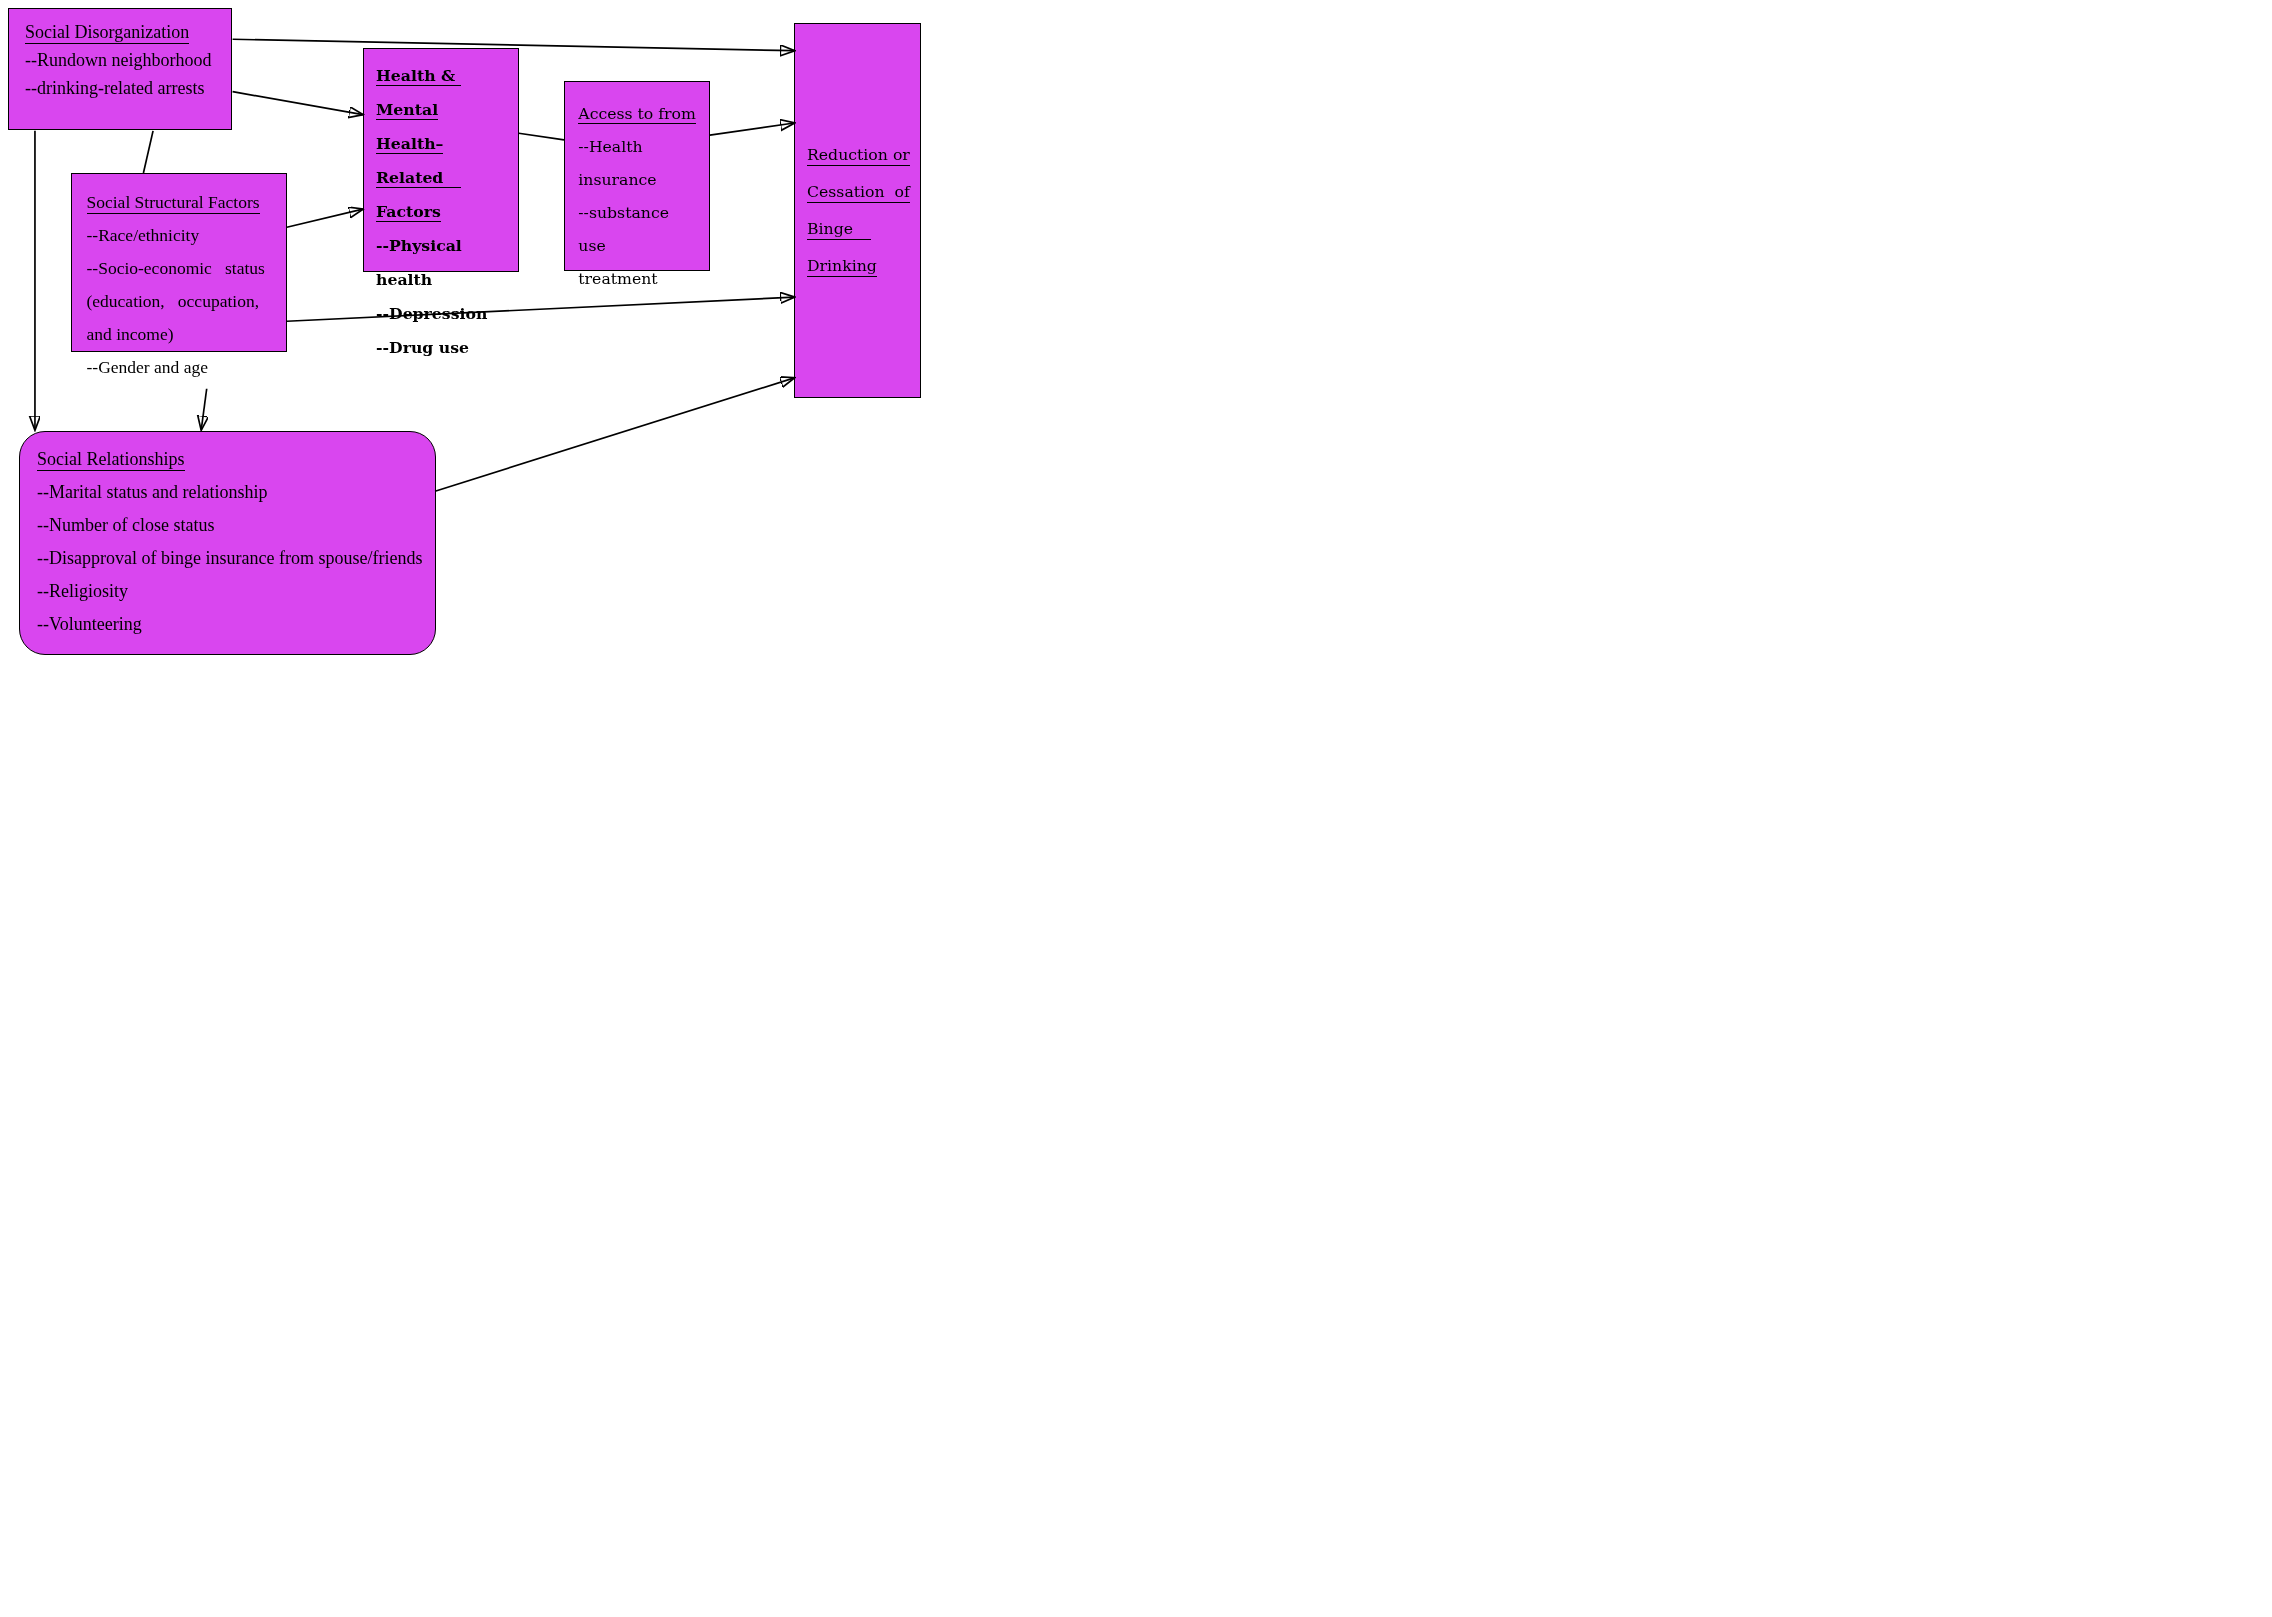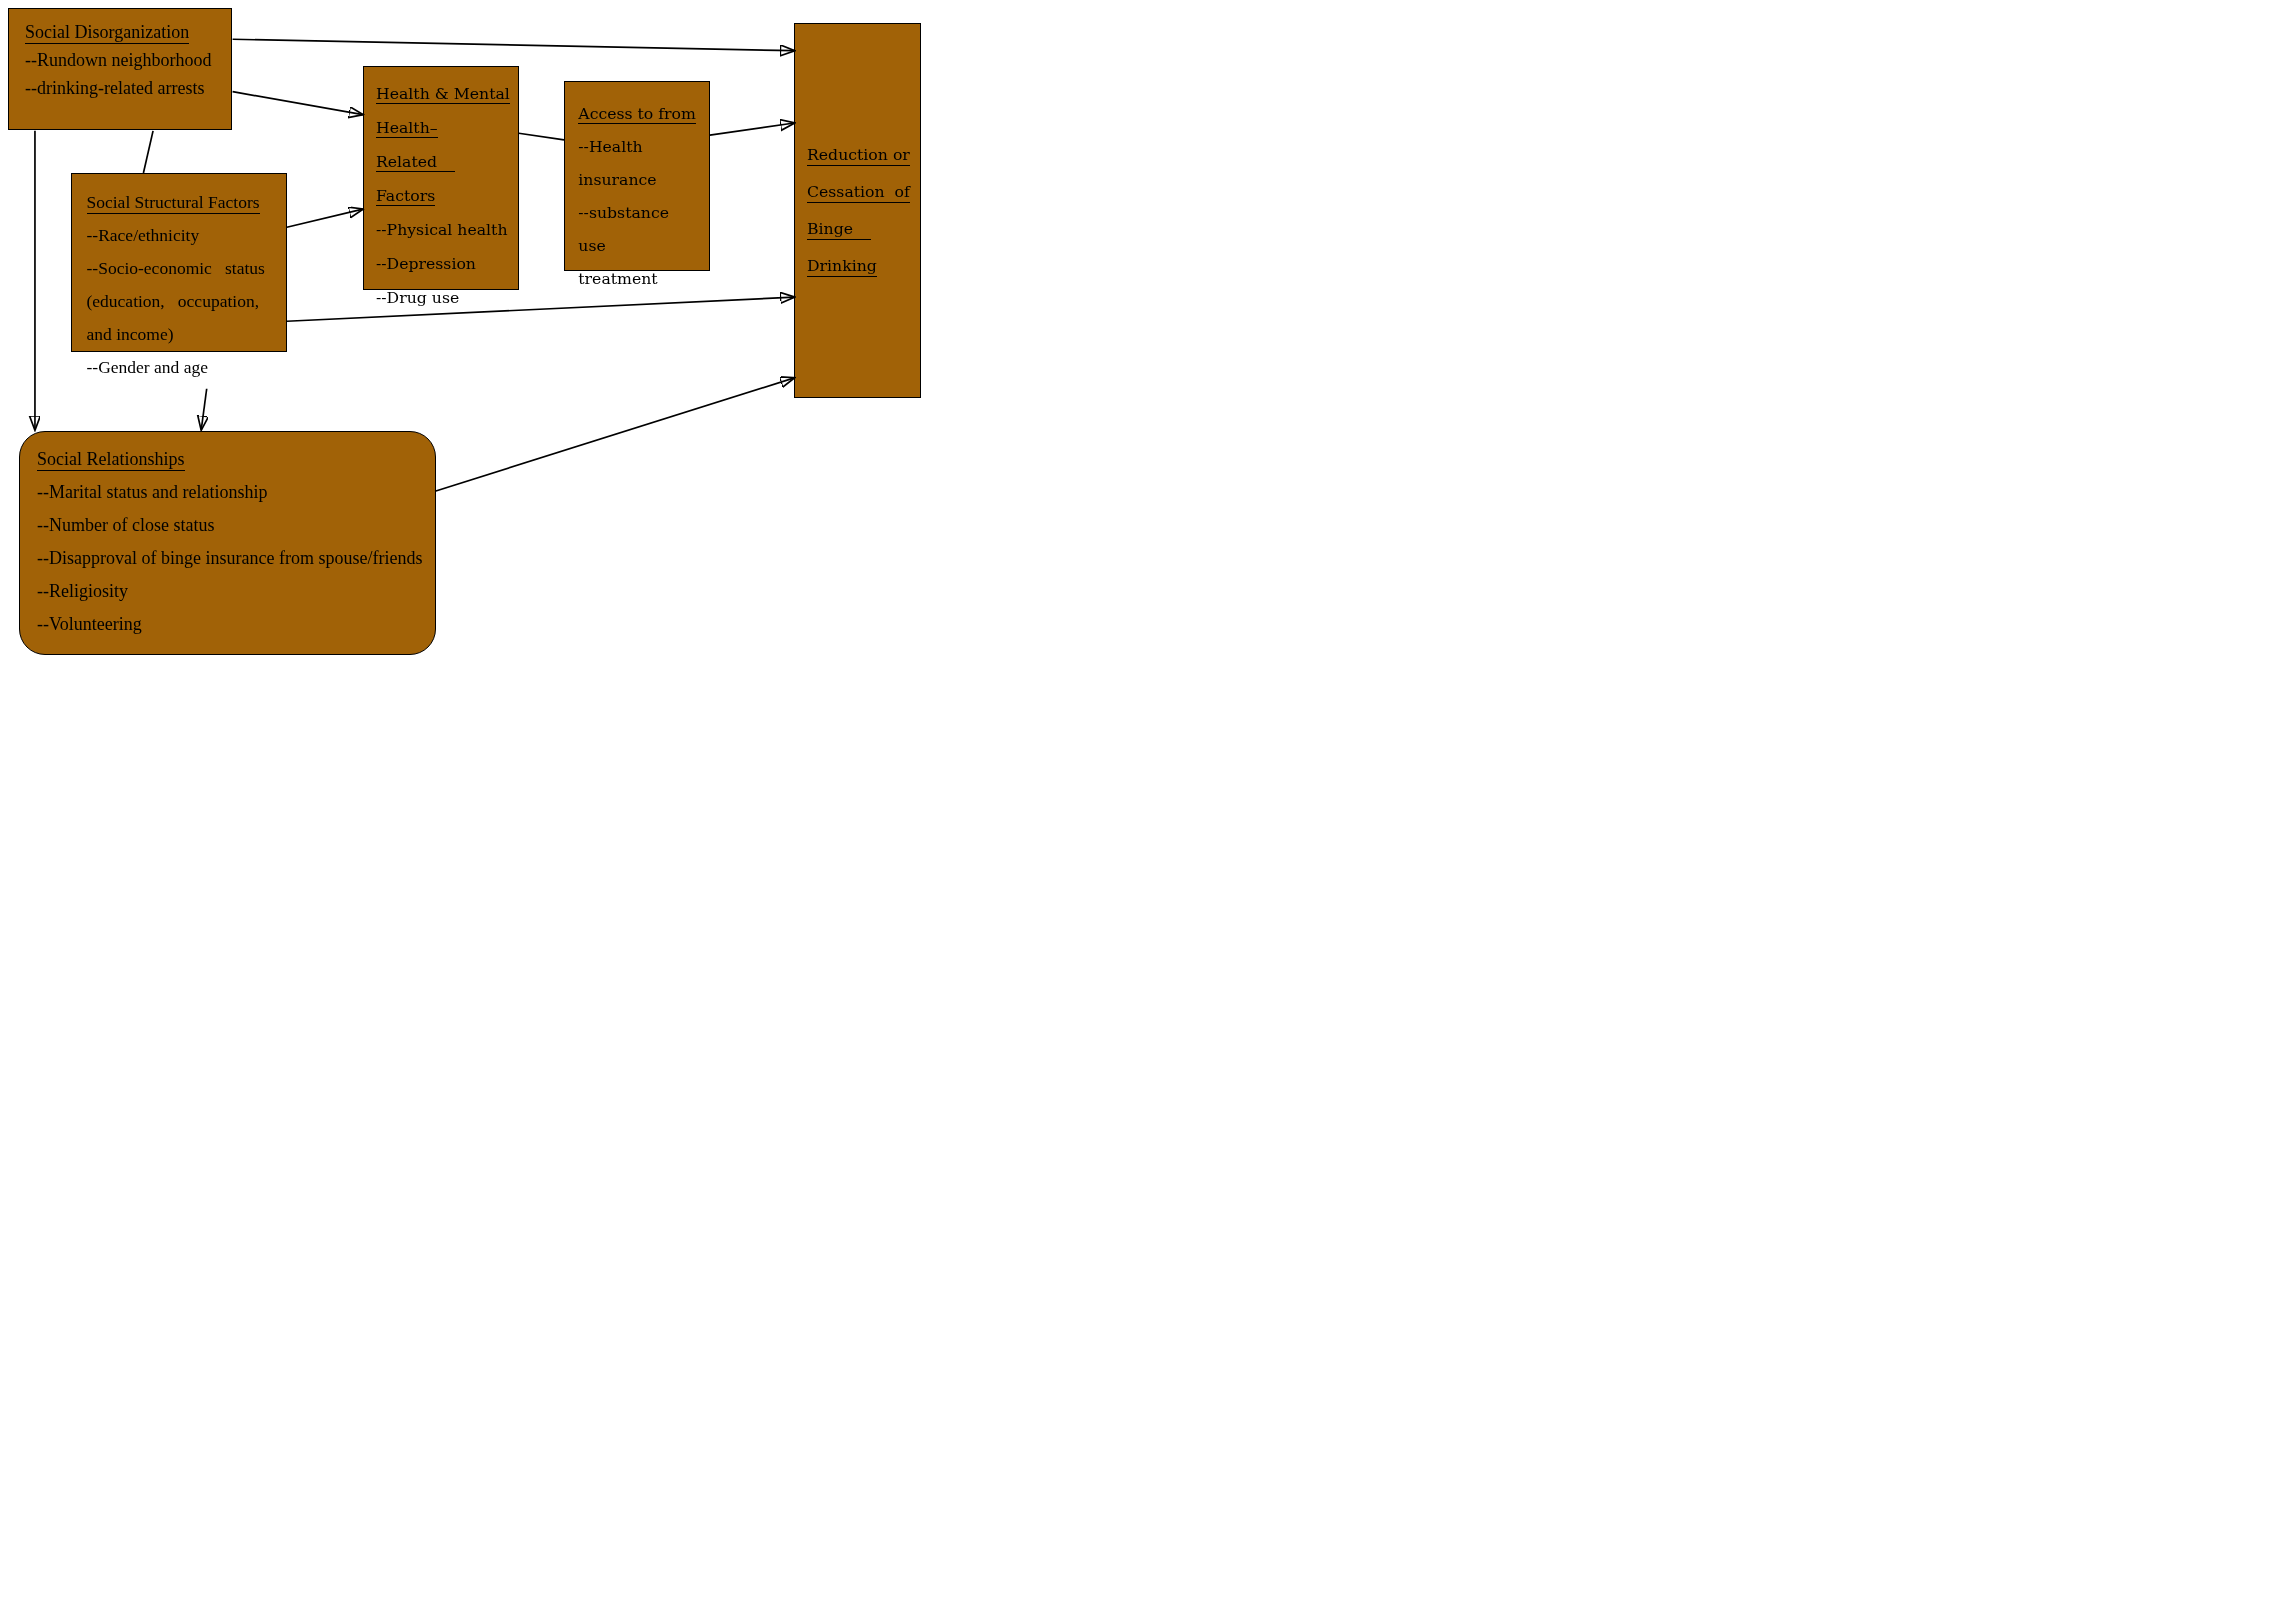--- a/index.html
+++ b/index.html
@@ -1,29 +1,29 @@
 <!DOCTYPE html>
 <html style="font-size:9.6px"><head>
 <meta charset="utf-8">
 <style>
   html,body{margin:0;padding:0;background:#ffffff;}
   #canvas{position:relative;width:931px;height:663px;background:#ffffff;overflow:hidden;
           font-family:"Liberation Serif", serif;color:#000;}
-  .box{position:absolute;border:1.8px solid #000;background:#a16207;box-sizing:border-box;}
+  .box{position:absolute;border:1.8px solid #000;background:#d946ef;box-sizing:border-box;}
   .line{white-space:pre-wrap;}
   .u{border-bottom:1.2px solid #000;padding-bottom:0.6px;}
   .u.ext{padding-right:18px;}
   
   .f-narrow{font-family:"Liberation Serif", serif;}
   
   .f-wide{font-family:"DejaVu Serif", serif;}
 
   #box-sd{left:8.4px;top:8.4px;width:224px;height:122px;font-size:18px;line-height:28px;padding:9px 6px 0 15.7px;}
   #box-ssf{left:71px;top:173px;width:216px;height:179px;font-size:17.5px;line-height:33px;padding:12px 4.8px 0 14.5px;}
-  #box-hm{left:363px;top:66px;width:156px;height:224px;font-size:15.7px;line-height:34px;padding:9.6px 3.6px 0 12px;}
+  #box-hm{left:363px;top:48px;width:156px;height:224px;font-size:15.7px;line-height:34px;padding:9.6px 3.6px 0 12px;font-weight:bold;}
   #box-ac{left:564px;top:81px;width:146px;height:190px;font-size:15.7px;line-height:33px;padding:14.5px 3.6px 0 13.3px;}
   #box-rc{left:794px;top:23px;width:127px;height:375px;font-size:15.7px;line-height:37px;padding:112px 3.6px 0 12px;}
   #box-sr{left:19px;top:431px;width:417px;height:224px;font-size:18px;line-height:33px;padding:11px 4.8px 0 17px;border-radius:26px;}
 
   #arrows{position:absolute;left:0;top:0;width:931px;height:663px;pointer-events:none;}
   #arrows path, #arrows line{stroke:#000;stroke-width:2.8;fill:none;}
 </style>
 </head>
 <body>
 

